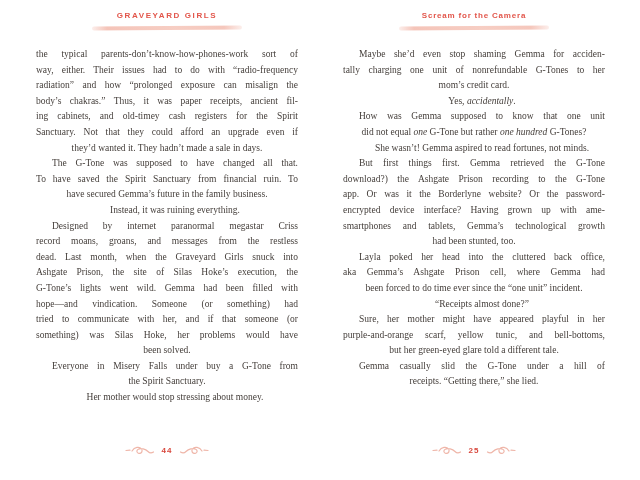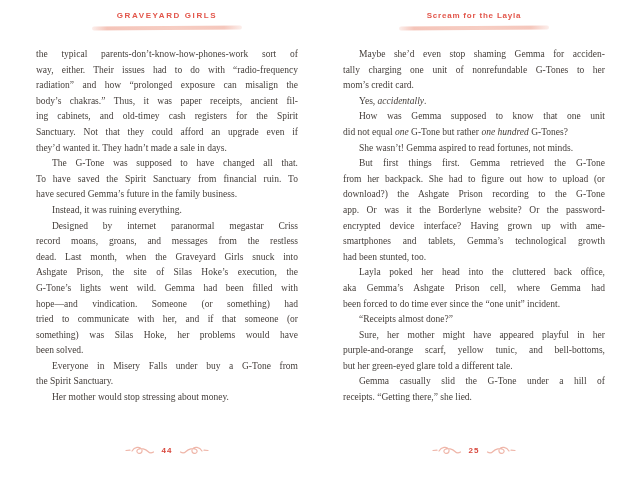--- a/index.html
+++ b/index.html
@@ -22,21 +22,21 @@
     width:150px; height:4px; border-radius:2px;
     background:linear-gradient(90deg, rgba(243,190,178,0.25), rgba(244,193,181,0.95) 10%, rgba(246,203,192,0.95) 55%, rgba(244,193,181,0.9) 88%, rgba(243,190,178,0.25));
   }
 
   .body-text {
     position:absolute; top:47px; left:0; width:262px;
     font-size:9.5px; color:#433d39; line-height:15.6px;font-family:Liberation Serif, serif;
   }
   .line { height:15.6px; overflow:hidden; text-align:justify; }
   .line::after { content:""; display:inline-block; width:100%; height:0; }
-  .line-last { text-align:left; }
+  .line-last { text-align:center; }
   .line-last::after { content:none; }
   .line-indent { text-indent:16px; }
   .line i { font-style:italic; }
 
   .footer {
     position:absolute; top:444px; left:0; width:100%;
     display:flex; align-items:center; justify-content:center; gap:7px;
   }
   .page-number {
     font-family:"Liberation Sans", sans-serif; font-size:8px; font-weight:bold;
@@ -86,32 +86,31 @@
       </svg>
       <span class="page-number">44</span>
       <svg class="flourish mirror" viewBox="0 0 30 12">
         <path d="M1,6.5 L5,6.2"></path>
         <path d="M7,7 C9.5,3 14.5,2.2 16.5,5 C18,7.2 16.5,9.8 13.8,9.4 C11.5,9 11.2,6.2 13.2,5.2 C16,3.8 20.5,5 23,7.5 C24.5,9 26.5,9.3 28.5,8"></path>
       </svg>
     </div>
   </div>
 
   <div class="page" id="right-page">
-    <div class="running-head" style="letter-spacing:0.8px; text-transform:none;">Scream for the Layla</div>
+    <div class="running-head" style="letter-spacing:0.8px; text-transform:none;">Scream for the Camera</div>
     <div class="head-underline"></div>
     <div class="body-text">
         <div class="line line-indent"><span>Maybe she’d even stop shaming Gemma for acciden-</span></div>
         <div class="line"><span>tally charging one unit of nonrefundable G-Tones to her</span></div>
         <div class="line line-last"><span>mom’s credit card.</span></div>
         <div class="line line-last line-indent"><span>Yes, </span><i>accidentally</i><span>.</span></div>
         <div class="line line-indent"><span>How was Gemma supposed to know that one unit</span></div>
         <div class="line line-last"><span>did not equal </span><i>one</i><span> G-Tone but rather </span><i>one hundred</i><span> G-Tones?</span></div>
         <div class="line line-last line-indent"><span>She wasn’t! Gemma aspired to read fortunes, not minds.</span></div>
         <div class="line line-indent"><span>But first things first. Gemma retrieved the G-Tone</span></div>
-        <div class="line"><span>from her backpack. She had to figure out how to upload (or</span></div>
         <div class="line"><span>download?) the Ashgate Prison recording to the G-Tone</span></div>
         <div class="line"><span>app. Or was it the Borderlyne website? Or the password-</span></div>
         <div class="line"><span>encrypted device interface? Having grown up with ame-</span></div>
         <div class="line"><span>smartphones and tablets, Gemma’s technological growth</span></div>
         <div class="line line-last"><span>had been stunted, too.</span></div>
         <div class="line line-indent"><span>Layla poked her head into the cluttered back office,</span></div>
         <div class="line"><span>aka Gemma’s Ashgate Prison cell, where Gemma had</span></div>
         <div class="line line-last"><span>been forced to do time ever since the “one unit” incident.</span></div>
         <div class="line line-last line-indent"><span>“Receipts almost done?”</span></div>
         <div class="line line-indent"><span>Sure, her mother might have appeared playful in her</span></div>

